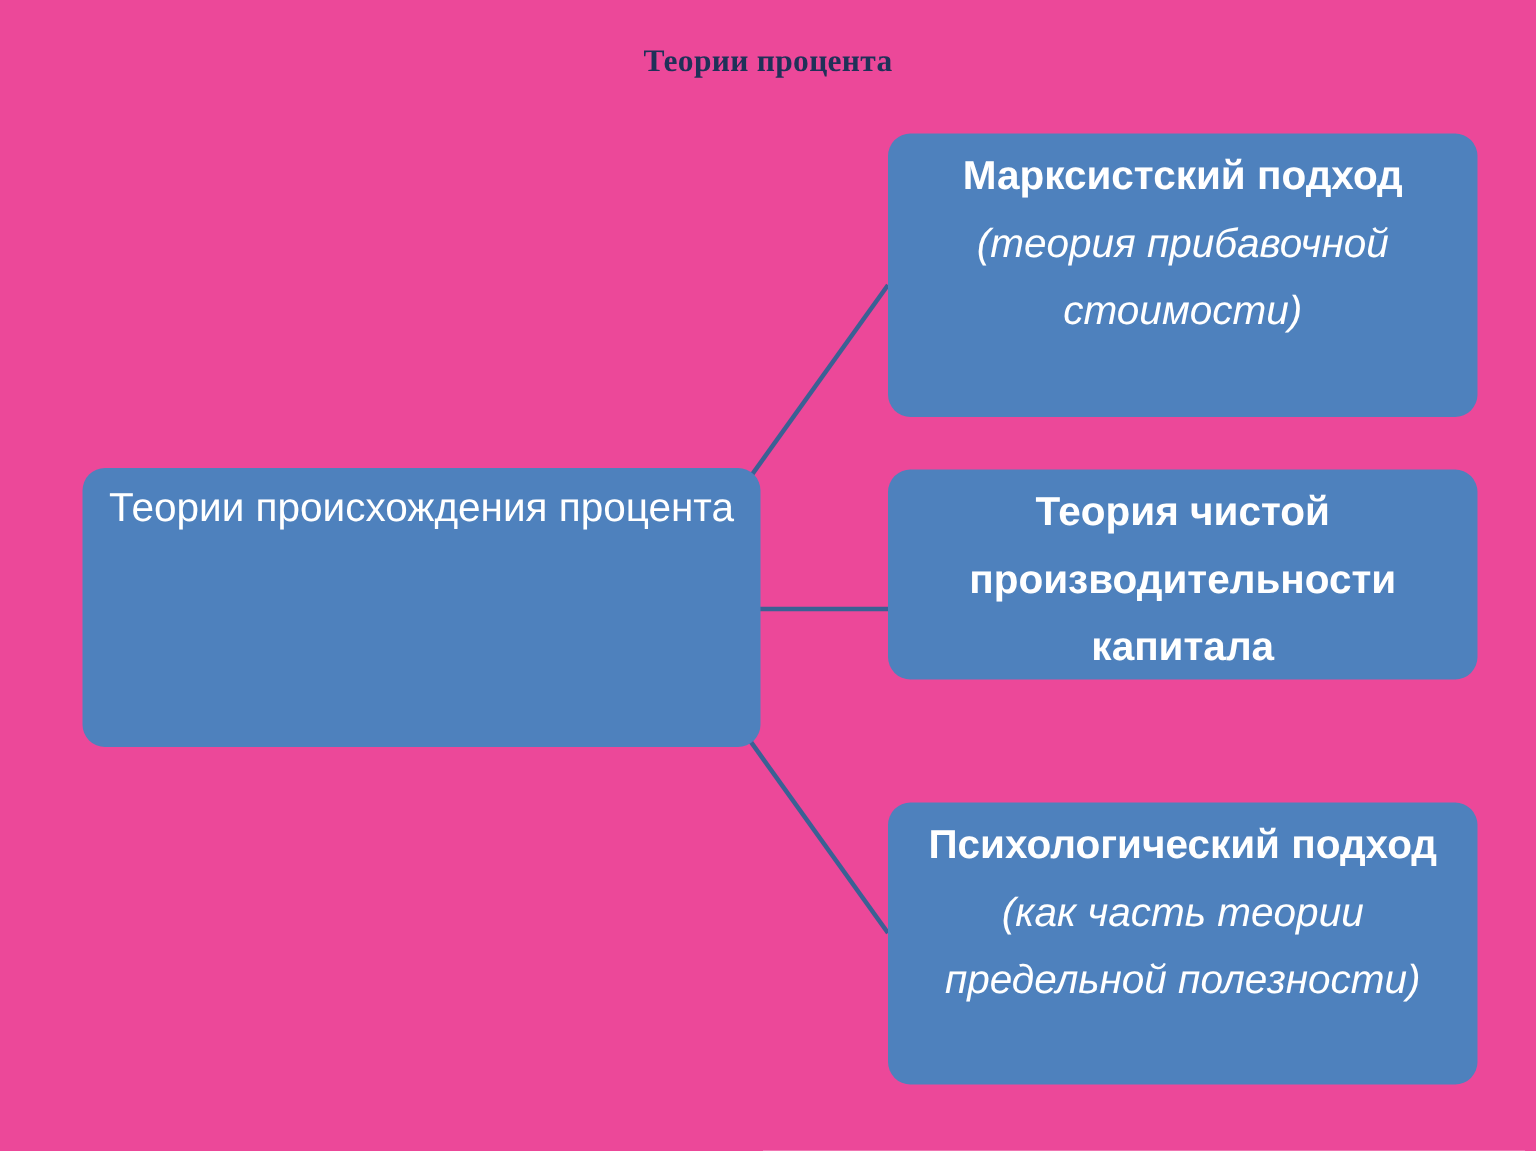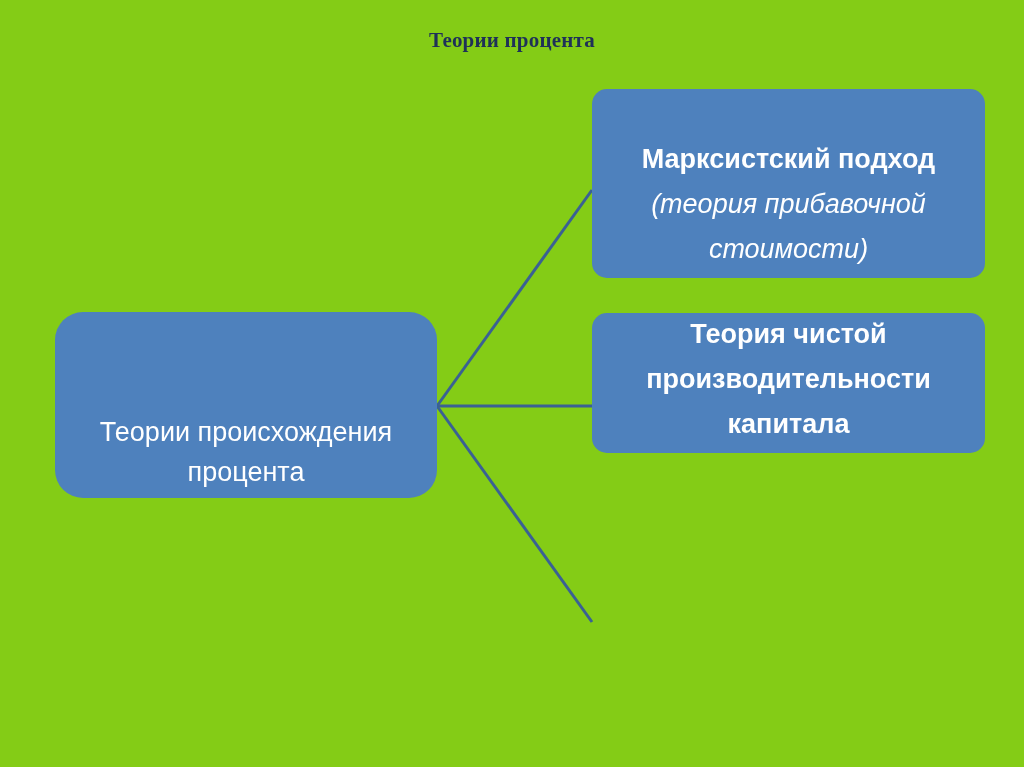--- a/index.html
+++ b/index.html
@@ -11,21 +11,21 @@
     height: 767px;
     background: #ffffff;
     font-family: "Liberation Sans", sans-serif;
     overflow: hidden;
   }
 
   #slide {
     position: relative;
     width: 1024px;
     height: 767px;
-    background: #84cc16;
+    background: #ec4899;
   }
 
   
   .slide-title {
     position: absolute;
     left: 0;
     top: 27px;
     width: 1024px;
     text-align: center;
     font-family: "Liberation Serif", "DejaVu Serif", serif;
@@ -47,21 +47,21 @@
   }
 
   
   .node-box {
     position: absolute;
     box-sizing: border-box;
     background: #4e81bd;
     border-radius: 15px;
     color: #ffffff;
     display: flex;
-    align-items: flex-end;
+    align-items: flex-start;
     justify-content: center;
     text-align: center;
     padding: 6px 16px;
   }
 
   .node-text {
     display: block;
     width: 100%;
     font-size: 27px;
     line-height: 45px;
@@ -78,23 +78,22 @@
   }
 
   .node-text i {
     font-style: italic;
     font-weight: normal;
   }
 
   #root-node {
     left: 55px;
     top: 312px;
-    width: 382px;
+    width: 452px;
     height: 186px;
-    border-radius: 28px;
   }
 
   #branch-node-1 {
     left: 592px;
     top: 89px;
     width: 393px;
     height: 189px;
   }
 
   #branch-node-2 {
@@ -137,14 +136,20 @@
       <i class="run">(теория прибавочной стоимости)</i>
     </span>
   </div>
 
   <div class="node-box" id="branch-node-2">
     <span class="node-text">
       <b class="run">Теория чистой производительности капитала</b>
     </span>
   </div>
 
+  <div class="node-box" id="branch-node-3">
+    <span class="node-text">
+      <b class="run">Психологический подход</b>
+      <i class="run">(как часть теории предельной полезности)</i>
+    </span>
+  </div>
 
 </div>
 
 </body></html>

